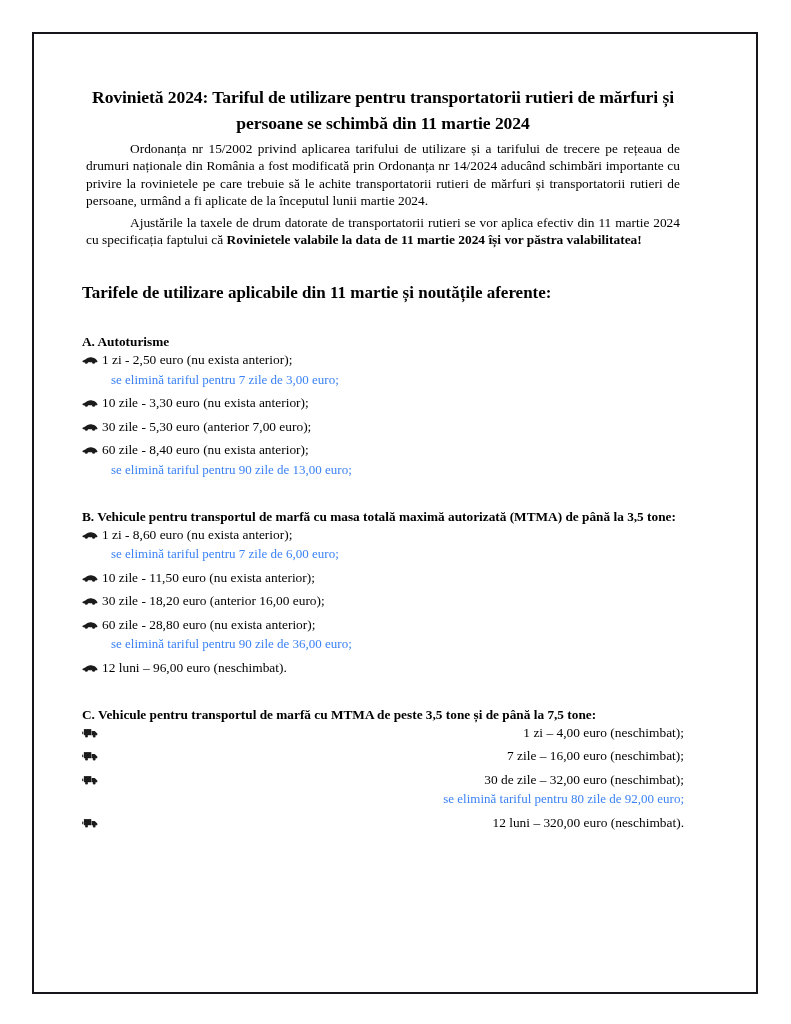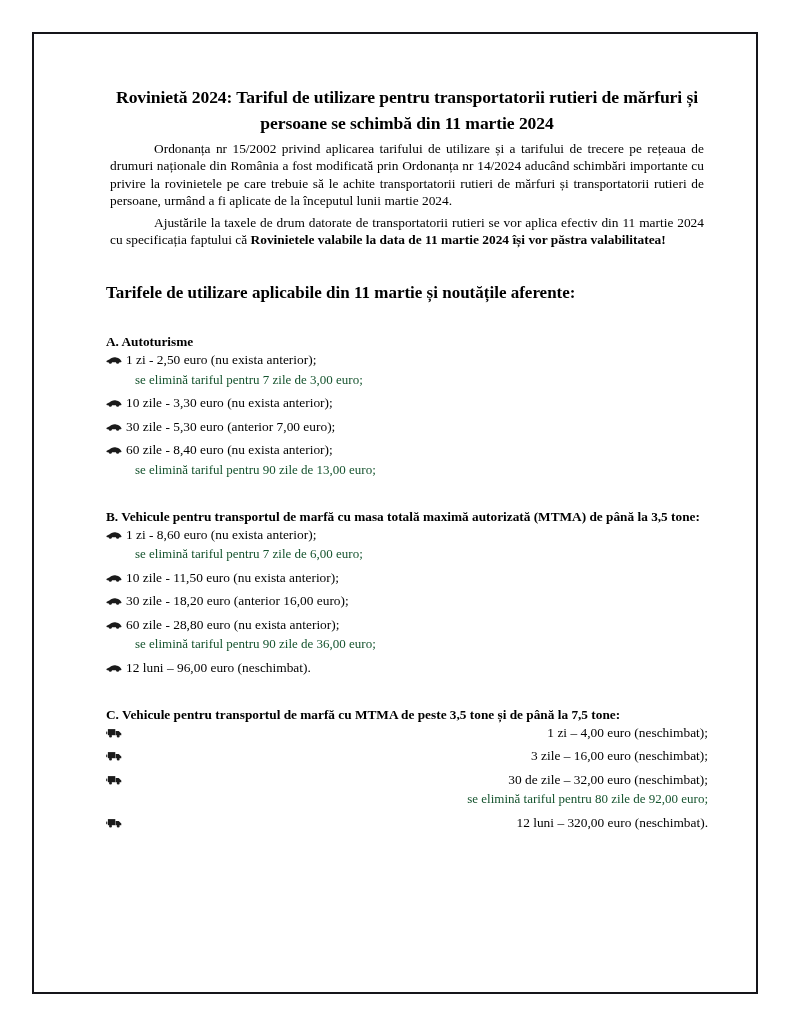--- a/index.html
+++ b/index.html
@@ -32,21 +32,21 @@
     top: 32px;
     width: 726px;
     height: 962px;
     border: 2px solid #15151a;
     box-sizing: border-box;
     background: #ffffff;
   }
 
   .content {
     position: absolute;
-    left: 72px;
+    left: 48px;
     top: 50px;
     width: 602px;
   }
 
   h1.doc-title {
     font-size: 17.6px;
     line-height: 26px;
     font-weight: bold;
     text-align: center;
     margin: 0 0 0 0;
@@ -118,21 +118,21 @@
     left: 0;
     top: 3px;
     width: 16px;
     height: 12px;
     display: block;
   }
   .bullet-icon svg { display: block; }
 
   .note-removed {
     display: block;
-    color: #14532d;
+    color: #3b82f6;
     font-size: 13px;
     line-height: 17px;
     padding-left: 9px;
     margin-top: 2.5px;
     white-space: nowrap;
   }
 </style>
 </head>
 <body>
 
@@ -274,21 +274,21 @@
           <li class="tariff-item">
             <span class="bullet-icon">
                 <svg width="16" height="12" viewBox="0 0 16 12">
                   <rect x="0.2" y="4.6" width="1.1" height="2.6" fill="#1b1b1b"></rect>
                   <rect x="1.9" y="2.1" width="7.4" height="6.1" fill="#1b1b1b"></rect>
                   <path d="M9.6 3.9h3.1l2.6 2.5v1.8H9.6z" fill="#1b1b1b"></path>
                   <circle cx="4.5" cy="9.1" r="1.5" fill="#1b1b1b"></circle>
                   <circle cx="12.2" cy="9.1" r="1.5" fill="#1b1b1b"></circle>
                 </svg>
               </span>
-            <span>3 zile – 16,00 euro (neschimbat);</span>
+            <span>7 zile – 16,00 euro (neschimbat);</span>
           </li>
           <li class="tariff-item">
             <span class="bullet-icon">
                 <svg width="16" height="12" viewBox="0 0 16 12">
                   <rect x="0.2" y="4.6" width="1.1" height="2.6" fill="#1b1b1b"></rect>
                   <rect x="1.9" y="2.1" width="7.4" height="6.1" fill="#1b1b1b"></rect>
                   <path d="M9.6 3.9h3.1l2.6 2.5v1.8H9.6z" fill="#1b1b1b"></path>
                   <circle cx="4.5" cy="9.1" r="1.5" fill="#1b1b1b"></circle>
                   <circle cx="12.2" cy="9.1" r="1.5" fill="#1b1b1b"></circle>
                 </svg>

